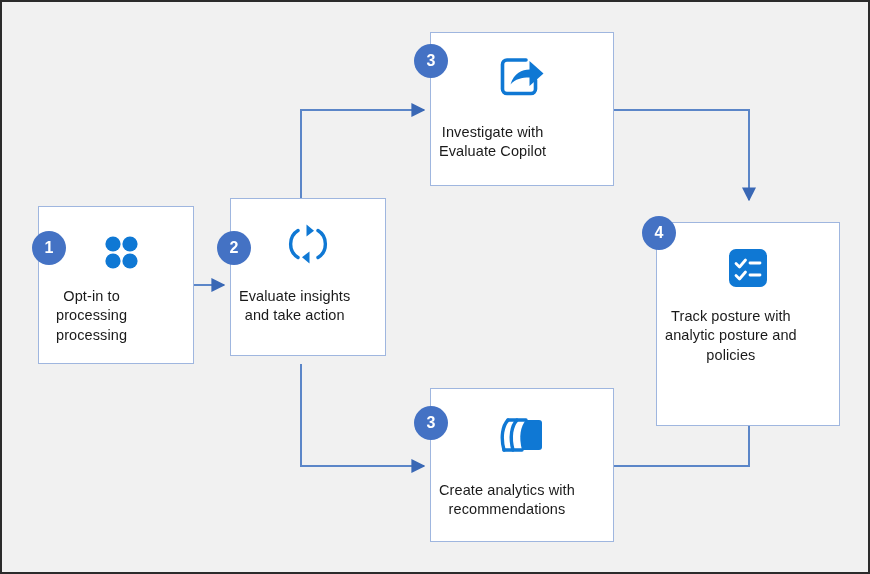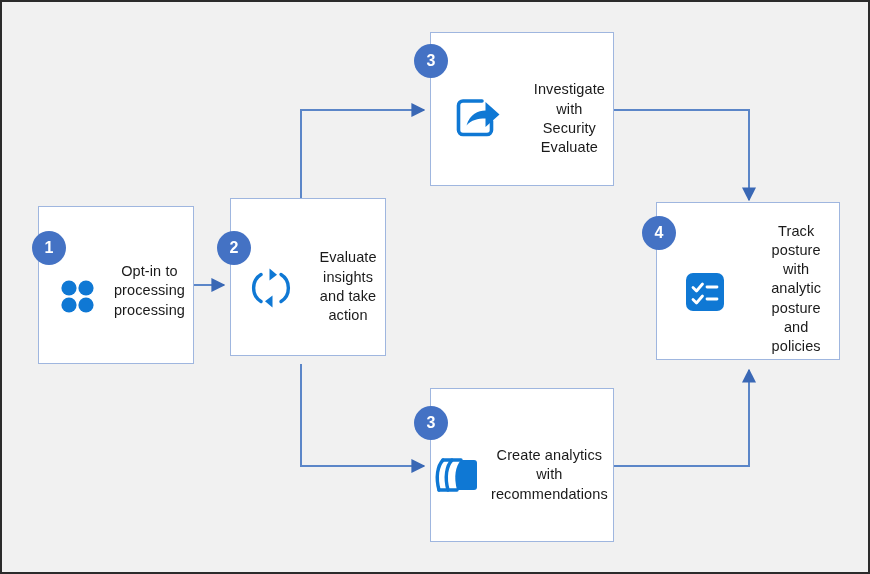--- a/index.html
+++ b/index.html
@@ -27,22 +27,22 @@
     width: 870px;
     height: 574px;
     pointer-events: none;
   }
   .node {
     position: absolute;
     box-sizing: border-box;
     background: #ffffff;
     border: 1.5px solid #9fb6df;
     display: flex;
-    flex-direction: row;
-    align-items: center;
+    flex-direction: column;
+    align-items: flex-start;
     justify-content: flex-start;
   }
   .node-icon {
     display: flex;
     align-items: center;
     justify-content: center;
     width: 100%;
   }
   .node-label {
     text-align: center;
@@ -66,21 +66,21 @@
     align-items: center;
     justify-content: center;
     font-family: "Liberation Sans", sans-serif;
     z-index: 5;
   }
   
   #node-optin      { left: 36px;  top: 204px; width: 156px; height: 158px; padding-left: 9px; }
   #node-evaluate   { left: 228px; top: 196px; width: 156px; height: 158px; }
   #node-investigate{ left: 428px; top: 30px;  width: 184px; height: 154px; }
   #node-policies   { left: 428px; top: 386px; width: 184px; height: 154px; }
-  #node-track      { left: 654px; top: 200px; width: 184px; height: 158px; }
+  #node-track      { left: 654px; top: 220px; width: 184px; height: 204px; }
 
   #node-optin .node-icon       { margin-top: 22px; height: 46px; }
   #node-evaluate .node-icon    { margin-top: 22px; height: 46px; }
   #node-investigate .node-icon { margin-top: 18px; height: 52px; }
   #node-policies .node-icon    { margin-top: 20px; height: 52px; }
   #node-track .node-icon       { margin-top: 22px; height: 46px; }
 
   #node-optin .node-label       { margin-top: 12px; }
   #node-evaluate .node-label    { margin-top: 20px; }
   #node-investigate .node-label { margin-top: 20px; }
@@ -163,21 +163,21 @@
 
   <div class="node" id="node-investigate">
     <div class="node-icon">
       <svg width="50" height="48" viewBox="0 0 50 48">
         <path d="M 29 7 L 10 7 A 4.5 4.5 0 0 0 5.5 11.5 L 5.5 36 A 4.5 4.5 0 0 0 10 40.5 L 34 40.5 A 4.5 4.5 0 0 0 38.5 36 L 38.5 27" fill="none" stroke="#0f78d4" stroke-width="3.6" stroke-linecap="round"></path>
         <path d="M 13.5 31.5 C 17 20 25 16.5 32.5 16.5 L 32.5 8 L 46.5 20.5 L 32.5 33 L 32.5 24.5 C 24.5 24.5 18.5 26 13.5 31.5 Z" fill="#0f78d4"></path>
       </svg>
     </div>
     <div class="node-label">
       <div>Investigate with</div>
-      <div>Security Evaluate</div>
+      <div>Evaluate Copilot</div>
     </div>
   </div>
   <div class="badge" id="badge-3a">3</div>
 
   <div class="node" id="node-policies">
     <div class="node-icon">
       <svg width="52" height="48" viewBox="0 0 52 48">
         <path d="M 12 9 C 6.5 15 4.5 26 8 39" fill="none" stroke="#0f78d4" stroke-width="3.4" stroke-linecap="round"></path>
         <path d="M 21 9 C 15.5 15 13.5 26 17 39" fill="none" stroke="#0f78d4" stroke-width="3.4" stroke-linecap="round"></path>
         <path d="M 12 9 L 30 9" stroke="#0f78d4" stroke-width="3.4" stroke-linecap="round"></path>

